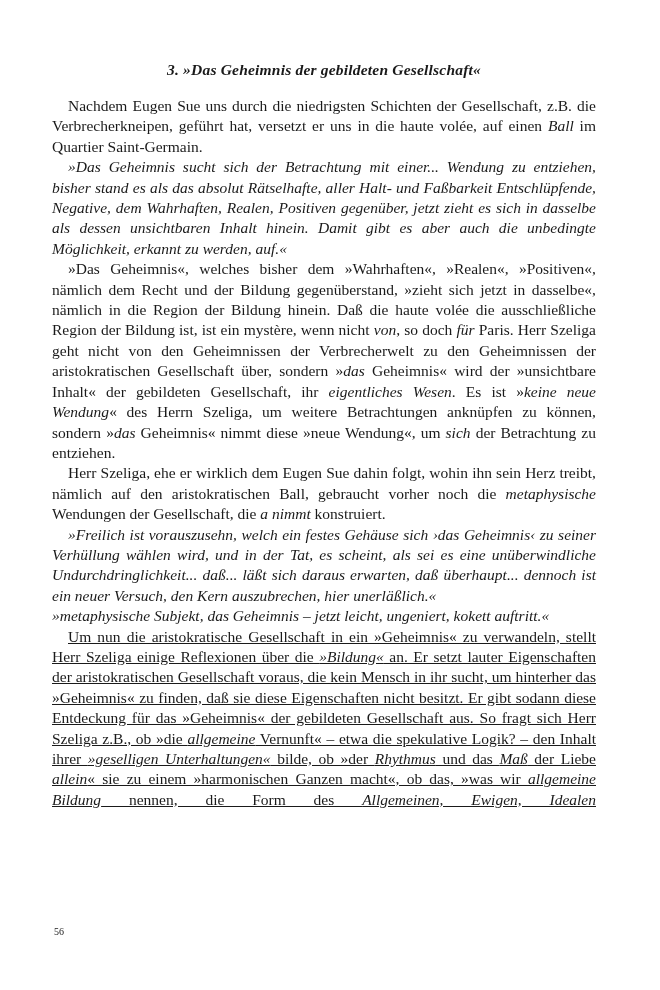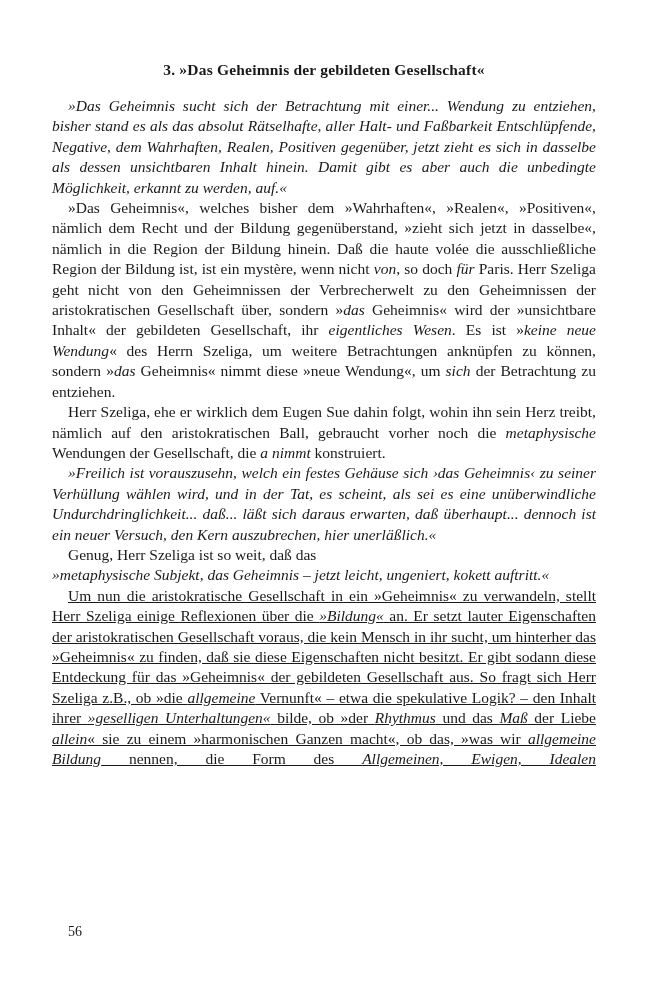--- a/index.html
+++ b/index.html
@@ -23,50 +23,51 @@
     top: 60px;
     width: 544px;
   }
   .heading {
     font-size: 15.5px;
     line-height: 20px;
     font-weight: 700;
     text-align: center;
     margin: 0 0 16px 0;
     letter-spacing: 0.2px;
+    font-style: italic;
   }
   .para {
     margin: 0;
     font-size: 15.5px;
     line-height: 20.4px;
     text-align: justify;
     hyphens: auto;
     -webkit-hyphens: auto;
   }
   .para.indent { text-indent: 16px; }
   .para.cut { text-align-last: justify; text-decoration: underline; }
   .it { font-style: italic; }
   .page-number {
     position: absolute;
-    left: 68px;
+    left: 54px;
     top: 924px;
-    font-size: 14px;
+    font-size: 10px;
     line-height: 16px;
   }
 </style>
 </head>
 <body>
 
 <div class="page" style="background: rgb(255, 255, 255); color: rgb(26, 26, 26);">
   <div class="text-block">
     <h1 class="heading">3. »Das Geheimnis der gebildeten Gesellschaft«</h1>
     <div id="text-body">
+        <p class="para indent"><span>Nachdem Eugen Sue uns durch die niedrigsten Schichten der Gesellschaft, z.B. die Verbrecherkneipen, geführt hat, versetzt er uns in die haute volée, auf einen </span><span class="it">Ball</span><span> im Quartier Saint-Germain.</span></p>
         <p class="para indent"><span class="it">»Das Geheimnis sucht sich der Betrachtung mit einer... Wendung zu entziehen, bisher stand es als das absolut Rätselhafte, aller Halt- und Faßbarkeit Entschlüpfende, Negative, dem Wahrhaften, Realen, Positiven gegenüber, jetzt zieht es sich in dasselbe als dessen unsichtbaren Inhalt hinein. Damit gibt es aber auch die unbedingte Möglichkeit, erkannt zu werden, auf.«</span></p>
         <p class="para indent"><span>»Das Geheimnis«, welches bisher dem »Wahrhaften«, »Realen«, »Positiven«, nämlich dem Recht und der Bildung gegenüberstand, »zieht sich jetzt in dasselbe«, nämlich in die Region der Bildung hinein. Daß die haute volée die ausschließliche Region der Bildung ist, ist ein mystère, wenn nicht </span><span class="it">von</span><span>, so doch </span><span class="it">für</span><span> Paris. Herr Szeliga geht nicht von den Geheimnissen der Verbrecherwelt zu den Geheimnissen der aristokratischen Gesellschaft über, sondern »</span><span class="it">das</span><span> Geheimnis« wird der »unsichtbare Inhalt« der gebildeten Gesellschaft, ihr </span><span class="it">eigentliches Wesen</span><span>. Es ist »</span><span class="it">keine neue Wendung</span><span>« des Herrn Szeliga, um weitere Betrachtungen anknüpfen zu können, sondern »</span><span class="it">das</span><span> Geheimnis« nimmt diese »neue Wendung«, um </span><span class="it">sich</span><span> der Betrachtung zu entziehen.</span></p>
         <p class="para indent"><span>Herr Szeliga, ehe er wirklich dem Eugen Sue dahin folgt, wohin ihn sein Herz treibt, nämlich auf den aristokratischen Ball, gebraucht vorher noch die </span><span class="it">metaphysische</span><span> Wendungen der Gesellschaft, die </span><span class="it">a nimmt</span><span> konstruiert.</span></p>
         <p class="para indent"><span class="it">»Freilich ist vorauszusehn, welch ein festes Gehäuse sich ›das Geheimnis‹ zu seiner Verhüllung wählen wird, und in der Tat, es scheint, als sei es eine unüberwindliche Undurchdringlichkeit... daß... läßt sich daraus erwarten, daß überhaupt... dennoch ist ein neuer Versuch, den Kern auszubrechen, hier unerläßlich.«</span></p>
-        <p class="para indent"><span>Genug, Herr Szeliga ist so weit, daß das</span></p>
         <p class="para"><span class="it">»metaphysische Subjekt, das Geheimnis – jetzt leicht, ungeniert, kokett auftritt.«</span></p>
         <p class="para indent cut"><span>Um nun die aristokratische Gesellschaft in ein »Geheimnis« zu verwandeln, stellt Herr Szeliga einige Reflexionen über die </span><span class="it">»Bildung«</span><span> an. Er setzt lauter Eigenschaften der aristokratischen Gesellschaft voraus, die kein Mensch in ihr sucht, um hinterher das »Geheimnis« zu finden, daß sie diese Eigenschaften nicht besitzt. Er gibt sodann diese Entdeckung für das »Geheimnis« der gebildeten Gesellschaft aus. So fragt sich Herr Szeliga z.B., ob »die </span><span class="it">allgemeine</span><span> Vernunft« – etwa die spekulative Logik? – den Inhalt ihrer </span><span class="it">»geselligen Unterhaltungen«</span><span> bilde, ob »der </span><span class="it">Rhythmus</span><span> und das </span><span class="it">Maß</span><span> der Liebe </span><span class="it">allein</span><span>« sie zu einem »harmonischen Ganzen macht«, ob das, »was wir </span><span class="it">allgemeine Bildung</span><span> nennen, die Form des </span><span class="it">Allgemeinen, Ewigen, Idealen</span></p>
       </div>
   </div>
   <div class="page-number">56</div>
 </div>
 
 </body></html>

